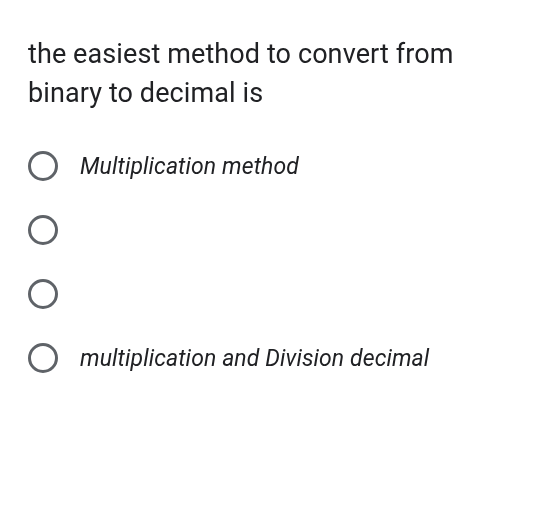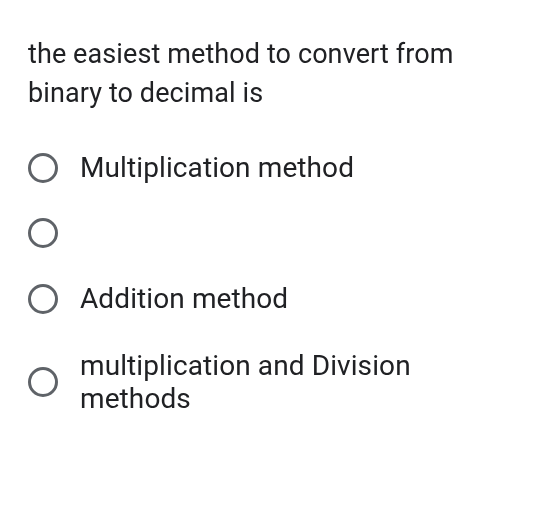--- a/index.html
+++ b/index.html
@@ -33,39 +33,39 @@
     }
     .radio-circle {
       width: 30px;
       height: 30px;
       border: 3px solid #5f6368;
       border-radius: 50%;
       flex-shrink: 0;
       margin-right: 22px;
     }
     .option-label {
-      font-size: 28px;
+      font-size: 23px;
       color: #202124;
       letter-spacing: 0.1px;
+      font-style: italic;
     }
   </style>
 </head>
 <body>
 
 <div class="question-text">the easiest method to convert from binary to decimal is</div>
 
 <div class="options">
   <div class="option">
     <div class="radio-circle"></div>
     <span class="option-label">Multiplication method</span>
   </div>
   <div class="option">
     <div class="radio-circle"></div>
   </div>
   <div class="option">
     <div class="radio-circle"></div>
-    <span class="option-label">Addition method</span>
   </div>
   <div class="option">
     <div class="radio-circle"></div>
-    <span class="option-label">multiplication and Division methods</span>
+    <span class="option-label">multiplication and Division decimal</span>
   </div>
 </div>
 
 </body></html>

